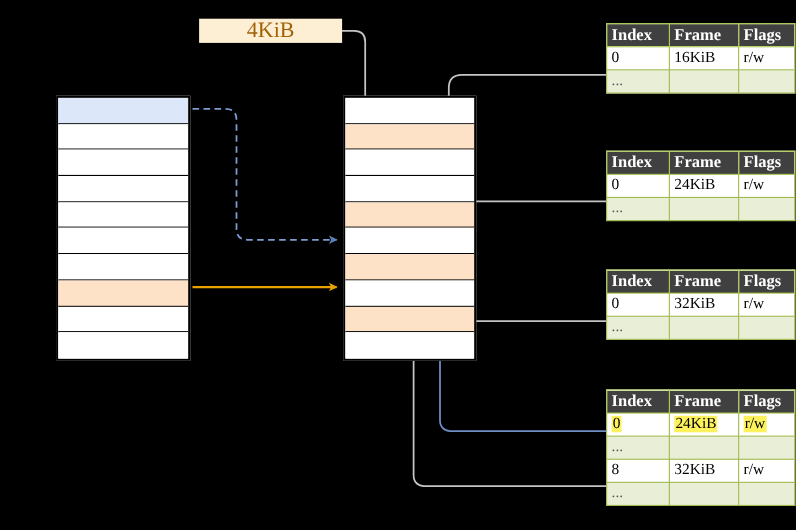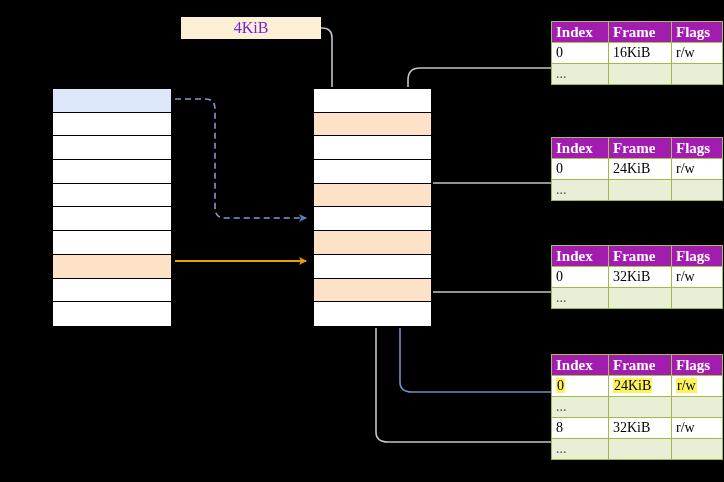--- a/index.html
+++ b/index.html
@@ -22,25 +22,25 @@
     width: 724px;
     height: 482px;
     pointer-events: none;
   }
 
   
   .size-label {
     position: absolute;
     left: 181px;
     top: 17px;
-    width: 140px;
+    width: 130px;
     height: 22px;
     background: #fdefd4;
-    color: #6d28d9;
-    font-size: 16px;
+    color: #a16207;
+    font-size: 20px;
     line-height: 22px;
     text-align: center;
     z-index: 4;
   }
 
   
   .col {
     position: absolute;
     border: 2px solid #000000;
     box-sizing: border-box;
@@ -74,21 +74,21 @@
   .pt th, .pt td {
     border: 1px solid #9fba4a;
     padding: 1px 4px;
     text-align: left;
     height: 21px;
     box-sizing: border-box;
     white-space: nowrap;
     overflow: hidden;
   }
   .pt th {
-    background: #a21caf;
+    background: #404040;
     color: #ffffff;
     font-weight: bold;
     font-size: 15px;
     border-color: #a5c249;
   }
   .pt td { background: #ffffff; color: #000000; }
   .pt tr.ellipsis td { background: #e9eed6; color: #555555; }
   .pt td .hl {
     background: #fcf25c;
     padding: 0 1px;

